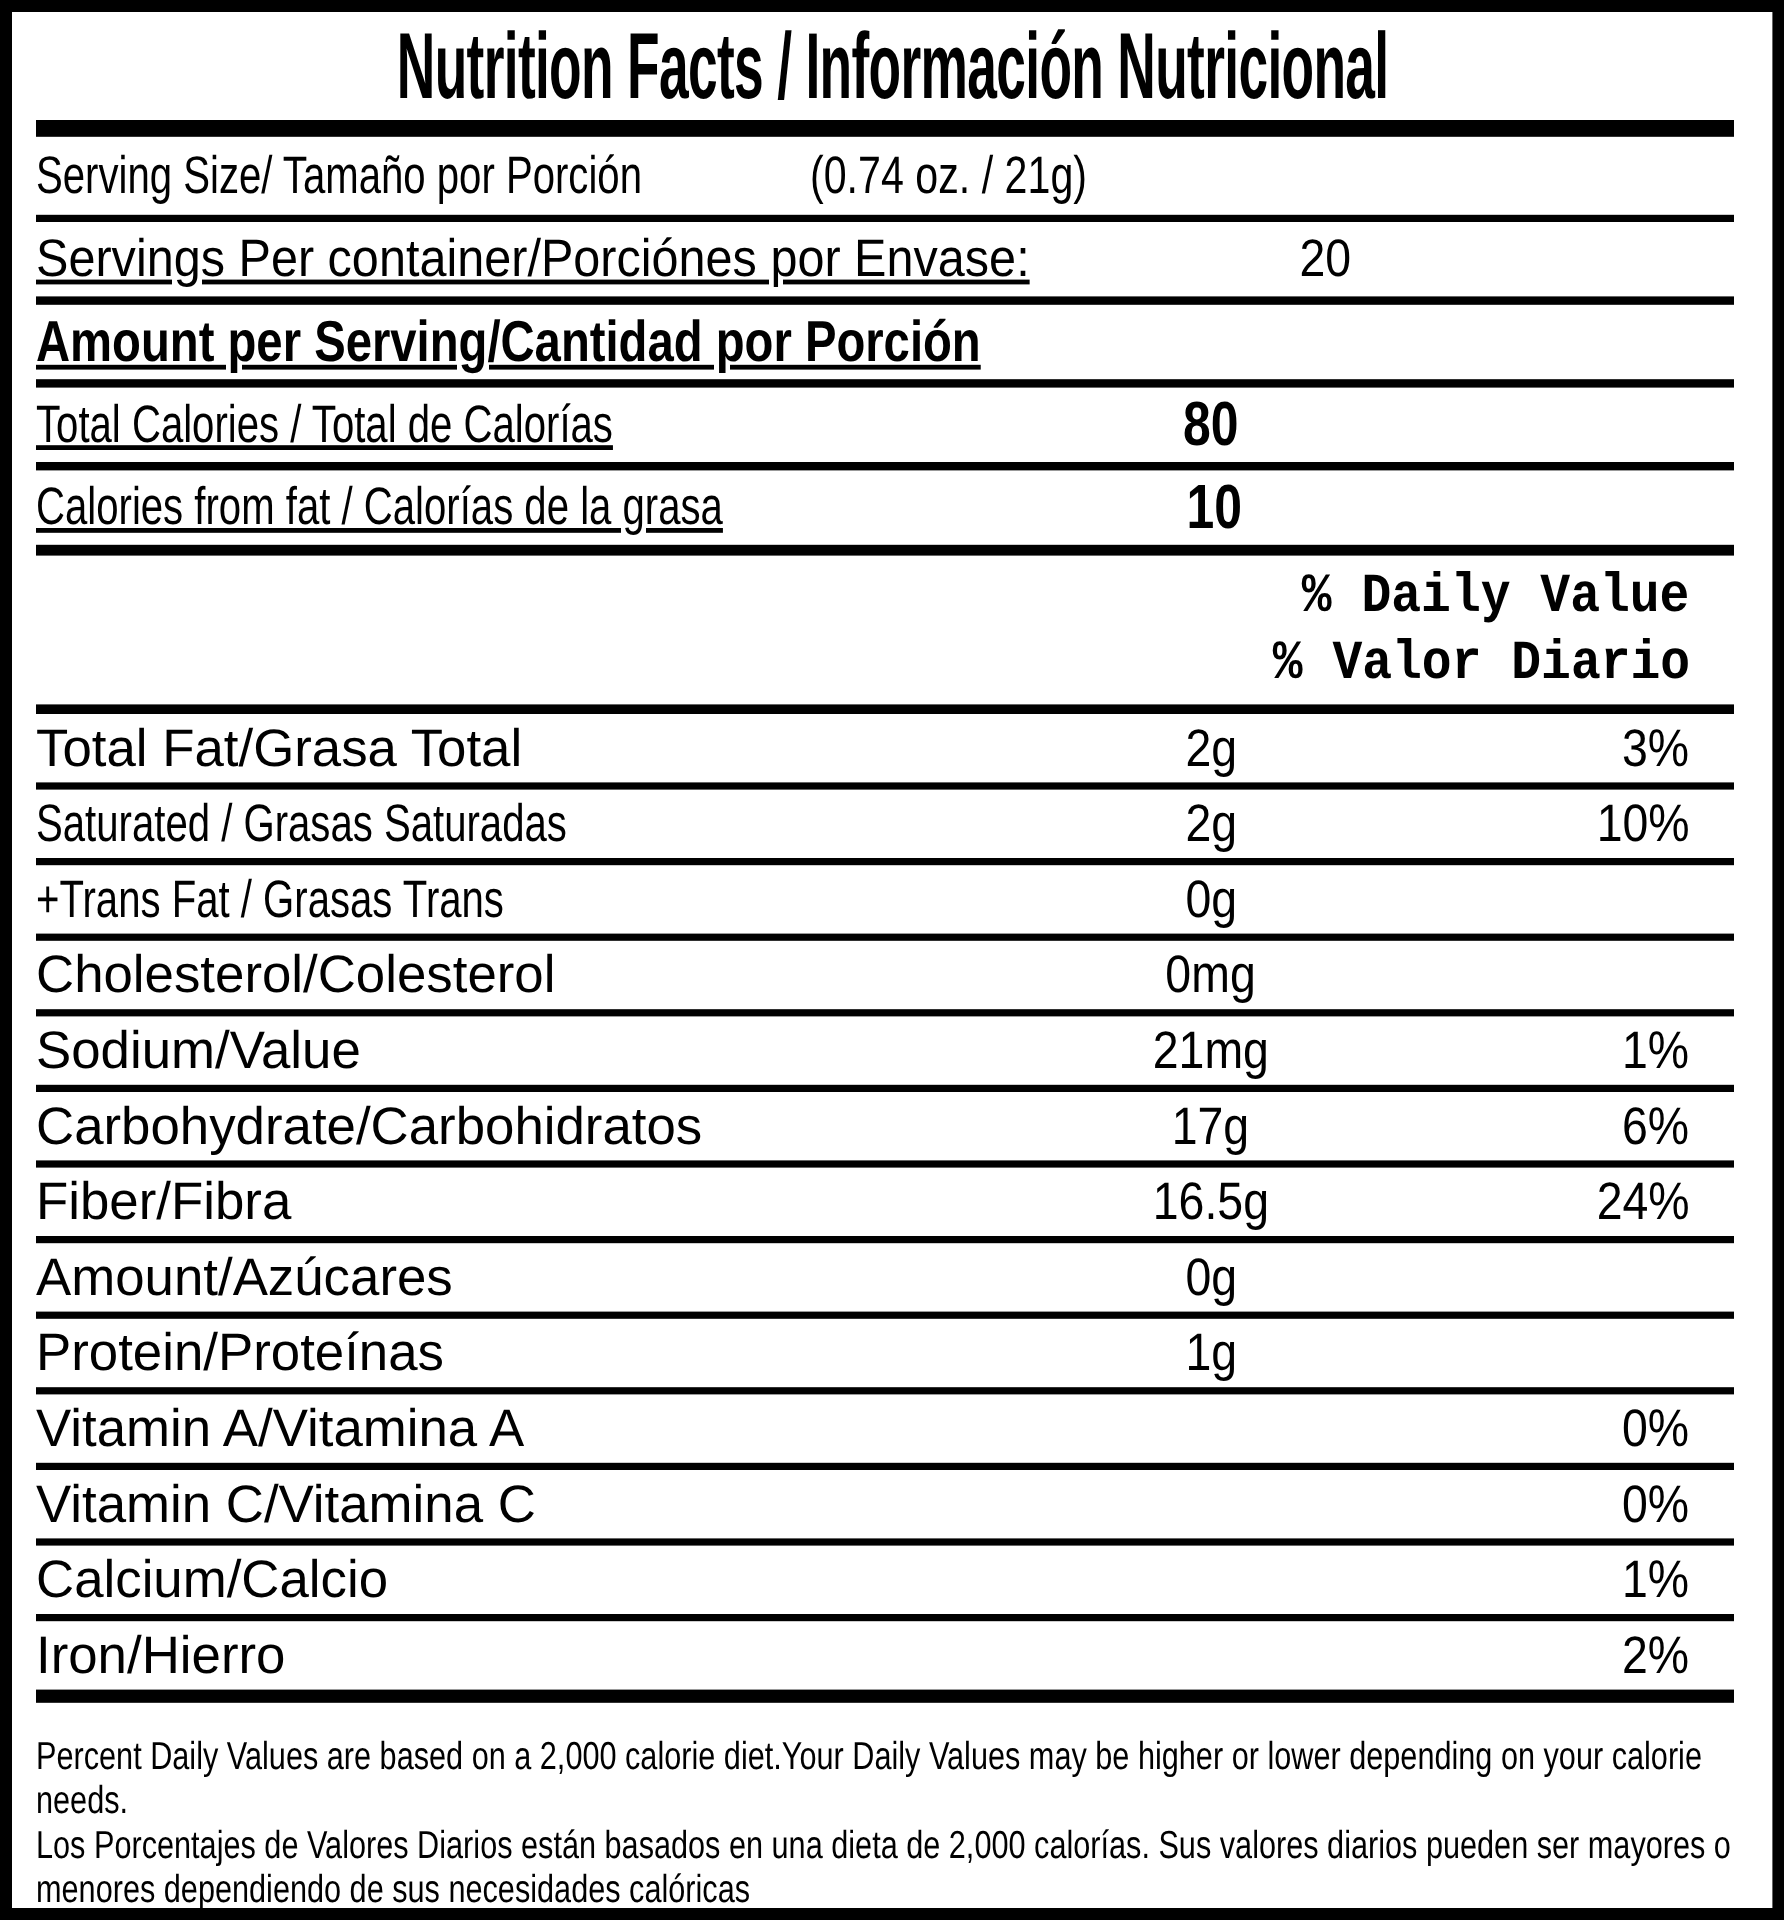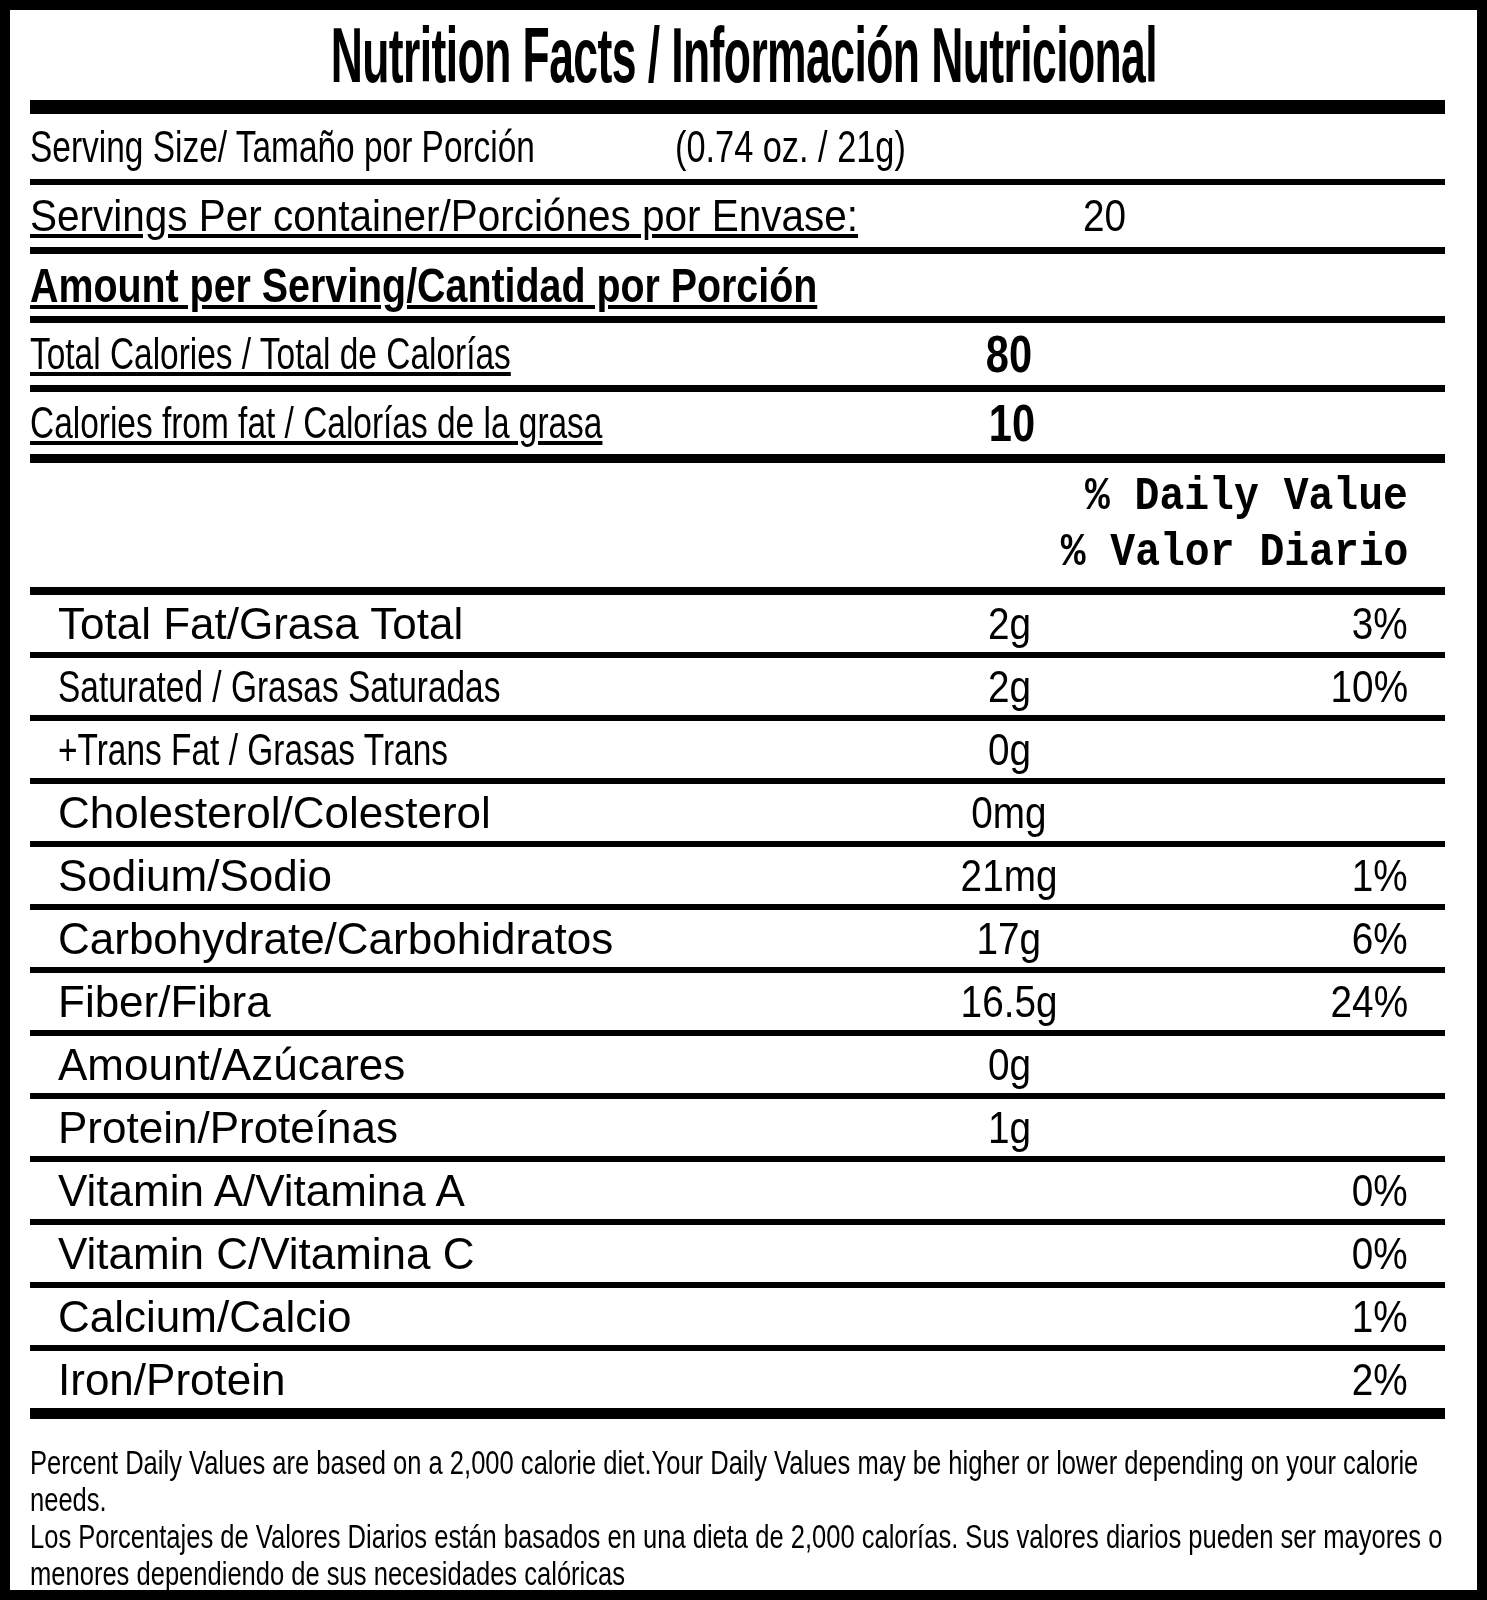--- a/index.html
+++ b/index.html
@@ -10,21 +10,21 @@
     font-family:"Liberation Sans",sans-serif;overflow:hidden;
   }
   .inner{padding:0 32px 0 20px;}
   .title-wrap{height:90px;display:flex;align-items:center;justify-content:center;}
   .title-text{display:inline-block;font-weight:bold;font-size:78px;white-space:nowrap;
     transform:scaleX(0.57);transform-origin:50% 55%;letter-spacing:-1px;}
   .bar{height:14px;background:#000;}
   .sep{background:#000;height:6px;}
   .sep-7{height:7px;} .sep-9{height:9px;} .sep-8{height:8px;} .sep-11{height:11px;}
   .row{display:flex;align-items:center;position:relative;}
-  .h65{height:65px;} .h62{height:62px;text-decoration:underline;} .h57{height:57px;margin-left:28px;}
+  .h65{height:65px;} .h62{height:62px;text-decoration:underline;} .h57{height:57px;}
   .lbl{flex:1;font-size:44px;white-space:nowrap;}
   .cond{transform:scaleX(0.76);transform-origin:0 50%;}
   .semi{transform:scaleX(0.92);transform-origin:0 50%;}
   .amt{width:460px;text-align:center;font-size:44px;white-space:nowrap;}
   .amt>span{display:inline-block;transform:scaleX(0.88);transform-origin:50% 50%;}
   .amt>span.big-num{font-weight:bold;font-size:52px;transform:scaleX(0.8);}
   .dv{box-sizing:border-box;width:206px;padding-right:37px;text-align:right;font-size:44px;white-space:nowrap;}
   .dv>span{display:inline-block;transform:scaleX(0.88);transform-origin:100% 50%;}
   .serving-val{position:absolute;left:645px;font-size:44px;white-space:nowrap;
     display:inline-block;transform:scaleX(0.78);transform-origin:0 50%;}
@@ -113,21 +113,21 @@
     <div class="sep"></div>
 
     <div class="row h57">
       <span class="lbl">Cholesterol/Colesterol</span>
       <span class="amt"><span>0mg</span></span>
       <span class="dv"><span></span></span>
     </div>
     <div class="sep"></div>
 
     <div class="row h57">
-      <span class="lbl">Sodium/Sodio</span>
+      <span class="lbl">Sodium/Value</span>
       <span class="amt"><span>21mg</span></span>
       <span class="dv"><span>1%</span></span>
     </div>
     <div class="sep"></div>
 
     <div class="row h57">
       <span class="lbl">Carbohydrate/Carbohidratos</span>
       <span class="amt"><span>17g</span></span>
       <span class="dv"><span>6%</span></span>
     </div>
@@ -169,21 +169,21 @@
     <div class="sep"></div>
 
     <div class="row h57">
       <span class="lbl">Calcium/Calcio</span>
       <span class="amt"><span></span></span>
       <span class="dv"><span>1%</span></span>
     </div>
     <div class="sep"></div>
 
     <div class="row h57">
-      <span class="lbl">Iron/Protein</span>
+      <span class="lbl">Iron/Hierro</span>
       <span class="amt"><span></span></span>
       <span class="dv"><span>2%</span></span>
     </div>
     <div class="sep sep-11"></div>
 
     <div class="footer">
       <div class="footer-text">
         <p>Percent Daily Values are based on a 2,000 calorie diet.Your Daily Values may be higher or lower depending on your calorie needs.</p>
         <p>Los Porcentajes de Valores Diarios están basados en una dieta de 2,000 calorías. Sus valores diarios pueden ser mayores o menores dependiendo de sus necesidades calóricas</p>
       </div>

